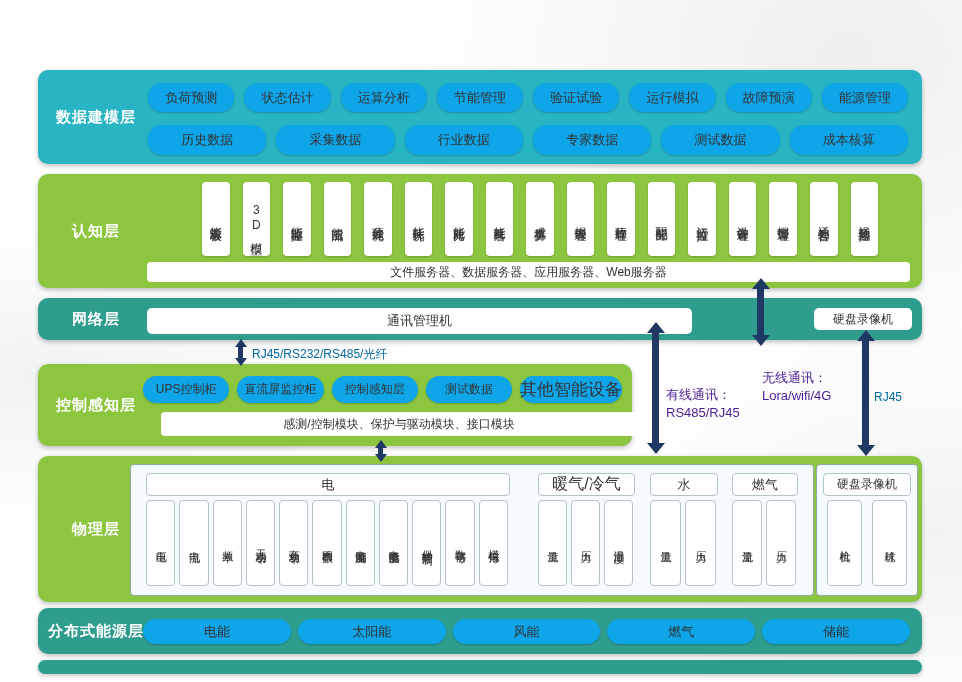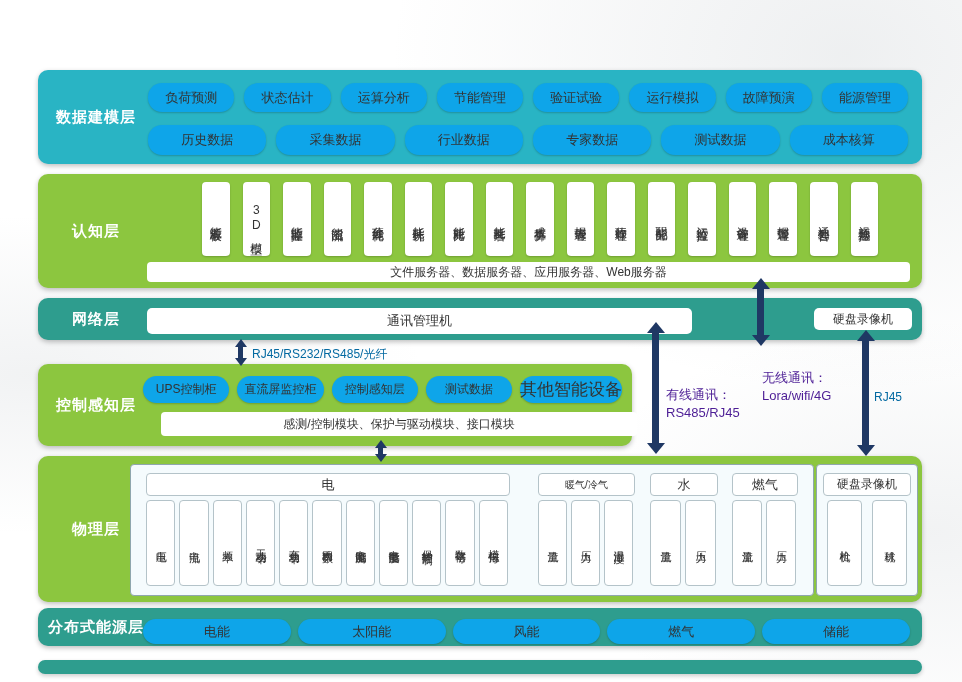--- a/index.html
+++ b/index.html
@@ -149,21 +149,21 @@
         <div class="vbox">无功功率</div>
         <div class="vbox">有功功率</div>
         <div class="vbox">功率因数</div>
         <div class="vbox">电能监测</div>
         <div class="vbox">电能质量</div>
         <div class="vbox">保护与控制</div>
         <div class="vbox">数字信号</div>
         <div class="vbox">模拟信号</div>
       </div>
 
-      <div class="hdr" style="left:407px;top:8px;width:95px;height:21px;font-size:10px">暖气/冷气</div>
+      <div class="hdr" style="left:407px;top:8px;width:95px;height:21px;font-size:16px">暖气/冷气</div>
       <div class="vrow" style="left:407px;top:35px;width:95px;height:86px">
         <div class="vbox">流量</div>
         <div class="vbox">压力</div>
         <div class="vbox">温湿度</div>
       </div>
 
       <div class="hdr" style="left:519px;top:8px;width:66px;height:21px">水</div>
       <div class="vrow" style="left:519px;top:35px;width:66px;height:86px">
         <div class="vbox">流量</div>
         <div class="vbox">压力</div>
@@ -178,21 +178,21 @@
 
     <div class="panel" style="left:778px;top:8px;width:100px;height:130px">
       <div class="hdr" style="left:6px;top:8px;width:86px;height:21px;font-size:12px">硬盘录像机</div>
       <div class="vrow" style="left:10px;top:35px;width:80px;height:86px;gap:10px">
         <div class="vbox">枪机</div>
         <div class="vbox">球机</div>
       </div>
     </div>
   </section>
 
-  <section class="band teal" style="top:608px;height:38px">
+  <section class="band teal" style="top:608px;height:46px">
     <div class="band-label">分布式能源层</div>
     <div class="hrow" style="left:105px;right:12px;top:11px;height:25px;gap:7px">
       <div class="wbox">电能</div>
       <div class="wbox">太阳能</div>
       <div class="wbox">风能</div>
       <div class="wbox">燃气</div>
       <div class="wbox">储能</div>
     </div>
   </section>
 

